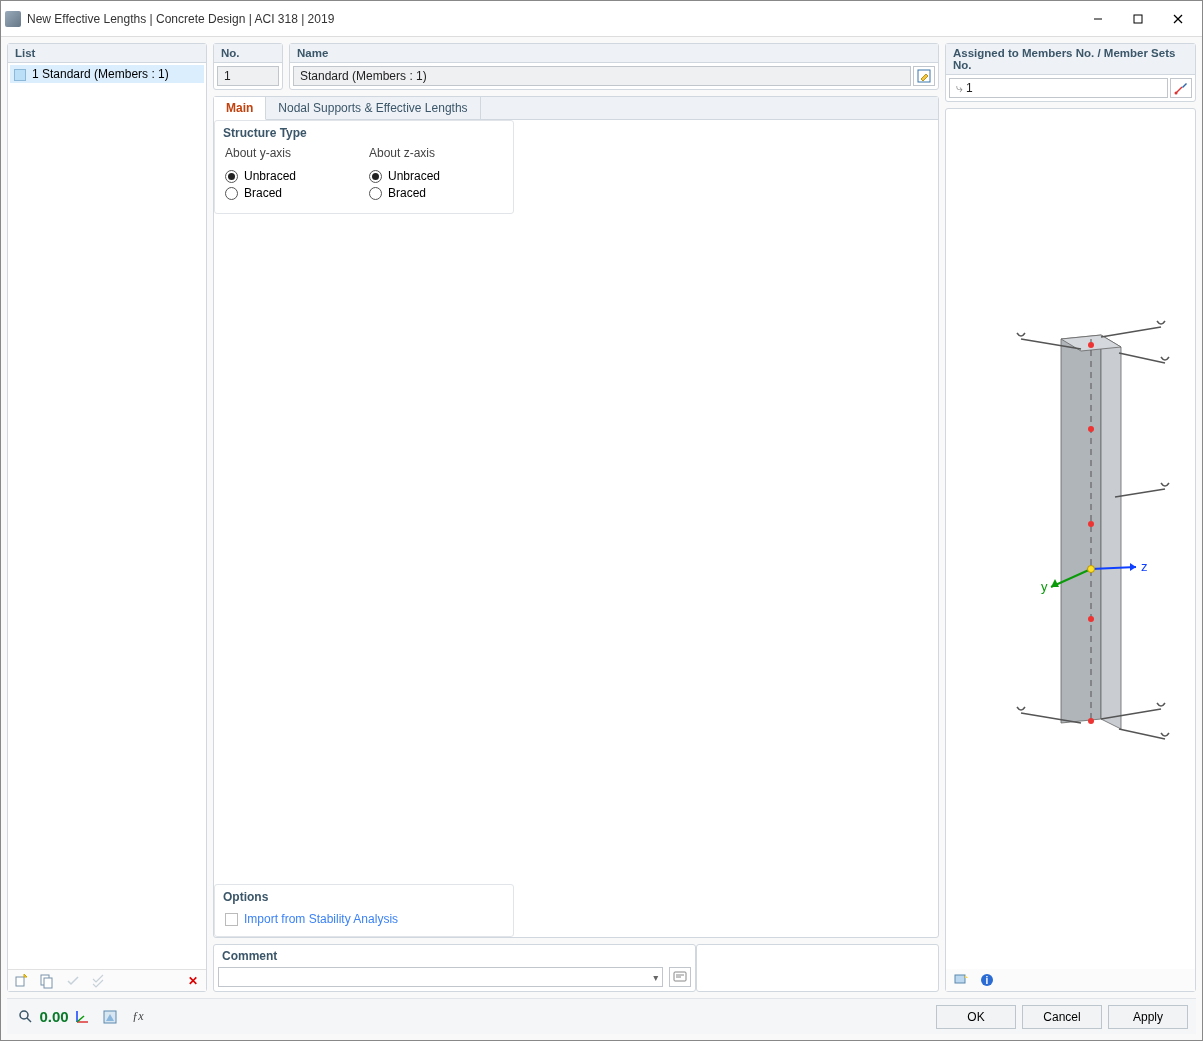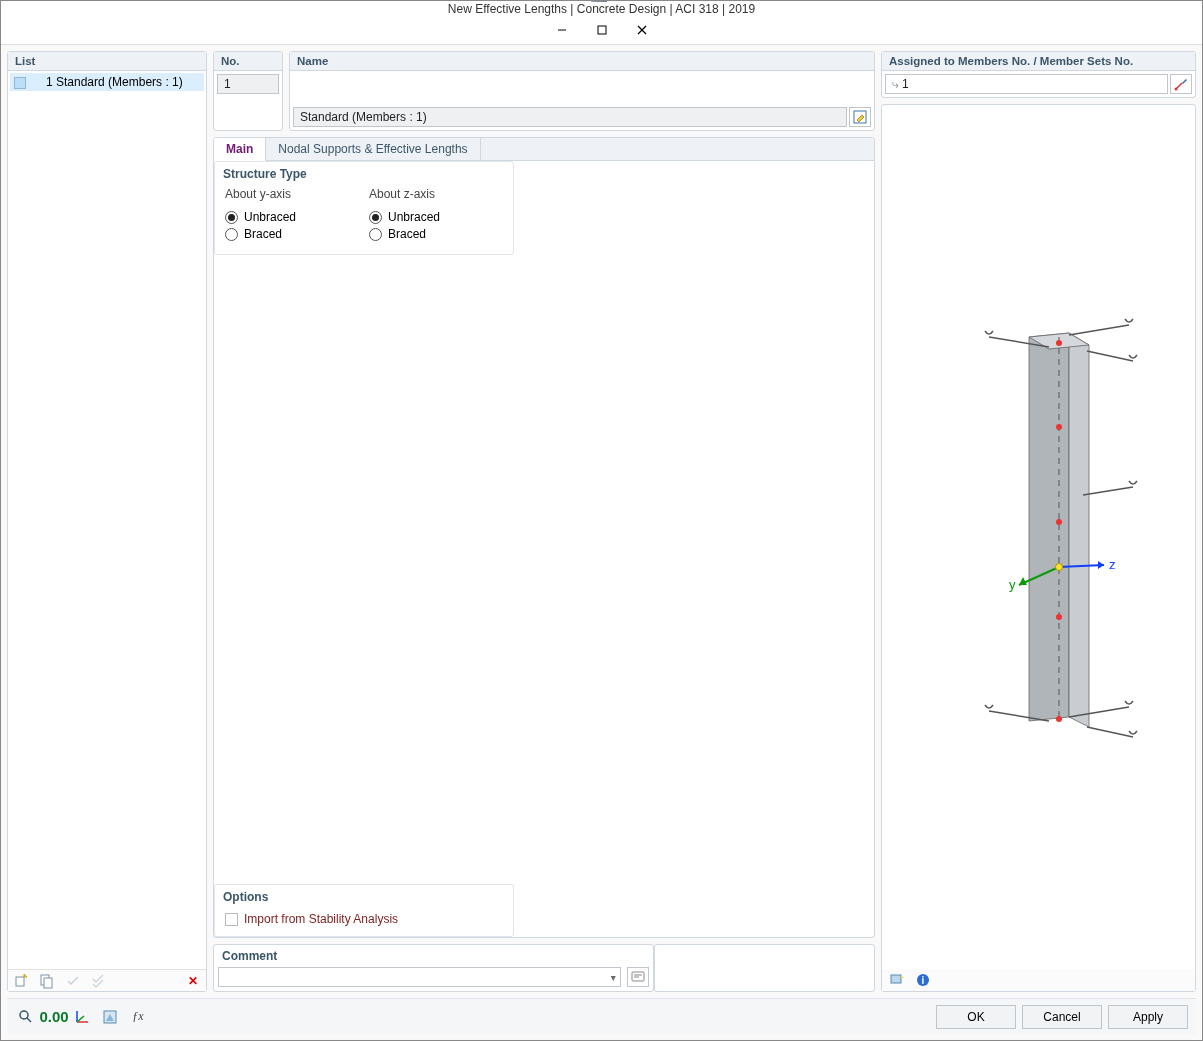--- a/index.html
+++ b/index.html
@@ -13,27 +13,26 @@
   .window {
     width: 1203px;
     height: 1041px;
     border: 1px solid #888;
     display: flex;
     flex-direction: column;
     background: #fff;
     position: relative;
   }
   .titlebar {
-    height: 44px;
+    height: 36px;
     display: flex;
     align-items: center;
     padding: 0 4px;
     background: #fff;
     border-bottom: 1px solid #ddd;
-    flex-direction: column;
   }
   .titlebar .app-icon {
     width: 16px; height: 16px; margin-right: 6px;
     background: linear-gradient(135deg,#9ab,#678);
     border-radius: 2px;
   }
   .titlebar .title { flex: 0 0 auto; color: #333; }
   .titlebar .spacer { flex: 1; }
   .win-btns { display: flex; gap: 0; }
   .win-btn {
@@ -74,21 +73,21 @@
     padding: 3px 7px;
     font-weight: 700;
     color: #3b5669;
     font-size: 11.5px;
   }
 
   .left-col { width: 200px; display: flex; flex-direction: column; gap: 6px; }
   .list-panel { flex: 1; }
   .list-body { flex: 1; padding: 2px; overflow: auto; }
   .list-item {
-    display: flex; align-items: flex-end; gap: 20px;
+    display: flex; align-items: flex-end; gap: 6px;
     padding: 2px 4px;
     background: #dbeefd;
   }
   .list-sw { width: 12px; height: 12px; background: #bcdff8; border: 1px solid #8db8d8; }
   .list-toolbar {
     height: 22px;
     display: flex; align-items: center; gap: 4px; padding: 0 2px;
     border-top: 1px solid #e1e1e1;
     background: #fbfbfb;
     justify-content: flex-start;
@@ -102,55 +101,55 @@
     cursor: default;
   }
   .tool-btn.dis { opacity: .4; }
   .list-toolbar .spacer { flex:1; }
   .del-icon { color:#d00; font-weight:bold; }
 
   .mid-col { flex: 1; display: flex; flex-direction: column; gap: 6px; min-width: 0; }
 
   .header-panels { display: flex; gap: 6px; }
   .no-panel { width: 70px; }
-  .name-panel { flex: 1; gap: 33px; }
+  .name-panel { flex: 1; }
   .field-row { padding: 3px; display:flex; gap:2px; }
   .text-field {
     flex: 1;
     border: 1px solid #c0c6cb;
     background: #eef0f2;
     padding: 2px 6px;
     height: 20px;
     color: #222;
   }
   .edit-btn {
     width: 22px; height: 20px;
     border: 1px solid #c0c6cb;
     background: #fff;
     display:flex; align-items:center; justify-content:center;
     font-size: 12px;
   }
 
-  .right-col { width: 315px; display:flex; flex-direction:column; gap:6px; min-height:0; }
+  .right-col { width: 251px; display:flex; flex-direction:column; gap:6px; min-height:0; }
   .assigned-panel .field-row .text-field { background:#fff; }
   .assigned-panel .edit-btn svg { width:14px; height:14px; }
 
   .tabs-panel { flex: 1; display: flex; flex-direction: column; min-height:0; }
   .tab-strip {
     display: flex;
     background: #eef2f6;
     border-bottom: 1px solid #d0d7de;
   }
   .tab {
     padding: 4px 12px;
     border-right: 1px solid #d0d7de;
     color: #3b5669;
     cursor: default;
   }
-  .tab.active { background: #fff; color:#701a75; font-weight:600; border-bottom:1px solid #fff; margin-bottom:-1px; }
+  .tab.active { background: #fff; color:#c2410c; font-weight:600; border-bottom:1px solid #fff; margin-bottom:-1px; }
 
   .tab-body {
     flex:1;
     display: flex;
     gap: 6px;
     padding: 0;
     min-height: 0;
   }
   .tab-left-col {
     width: 300px;
@@ -183,21 +182,21 @@
   .col { flex:1; }
   .col .subhead { margin-bottom:9px; }
   .radio-row { display:flex; align-items:center; gap:6px; margin:3px 0; }
   .radio {
     width:13px; height:13px; border:1px solid #555; border-radius:50%; background:#fff;
     display:flex; align-items:center; justify-content:center;
   }
   .radio.sel::after { content:""; width:7px; height:7px; border-radius:50%; background:#222; }
 
   .options-panel .chk { border-color:#bbb; }
-  .options-panel .chk-row { color:#7f1d1d; }
+  .options-panel .chk-row { color:#3b82f6; }
 
   .comment-row { display:flex; gap:6px; }
   .comment-row .combo {
     flex:1; height:20px; border:1px solid #c0c6cb; background:#fff;
     display:flex; align-items:center; justify-content:flex-end; padding:0 4px;
   }
   .combo .dd { font-size:10px; color:#666; }
   .comment-row .ins-btn {
     width:22px; height:20px; border:1px solid #c0c6cb; background:#fff;
     display:flex; align-items:center; justify-content:center; font-size:12px;

